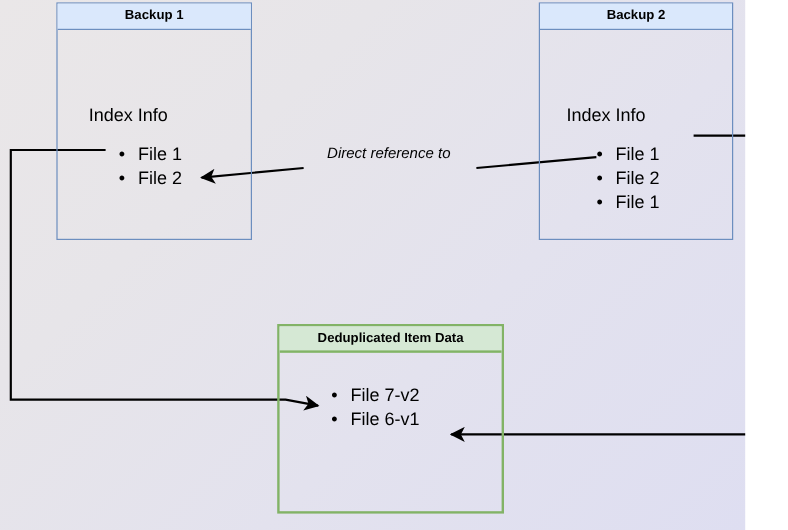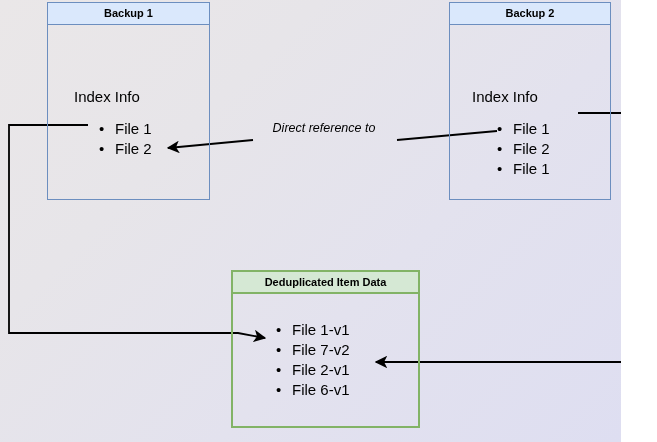--- a/index.html
+++ b/index.html
@@ -150,23 +150,21 @@
         <li>File 2</li>
         <li>File 1</li>
       </ul>
     </div>
   </div>
 
   <div class="box box-green" style="left:231px; top:270px; width:189px; height:158px;">
     <div class="box-header hdr-green">Deduplicated Item Data</div>
     <div class="box-body">
       <ul class="file-list" style="left:42px; top:25px;">
-        <li>File 1-v1</li>
         <li>File 7-v2</li>
-        <li>File 2-v1</li>
         <li>File 6-v1</li>
       </ul>
     </div>
   </div>
 
   <div class="center-label" style="left:250px; top:121px; width:148px;">
     <div>Direct reference to</div>
   </div>
 
 </div>

